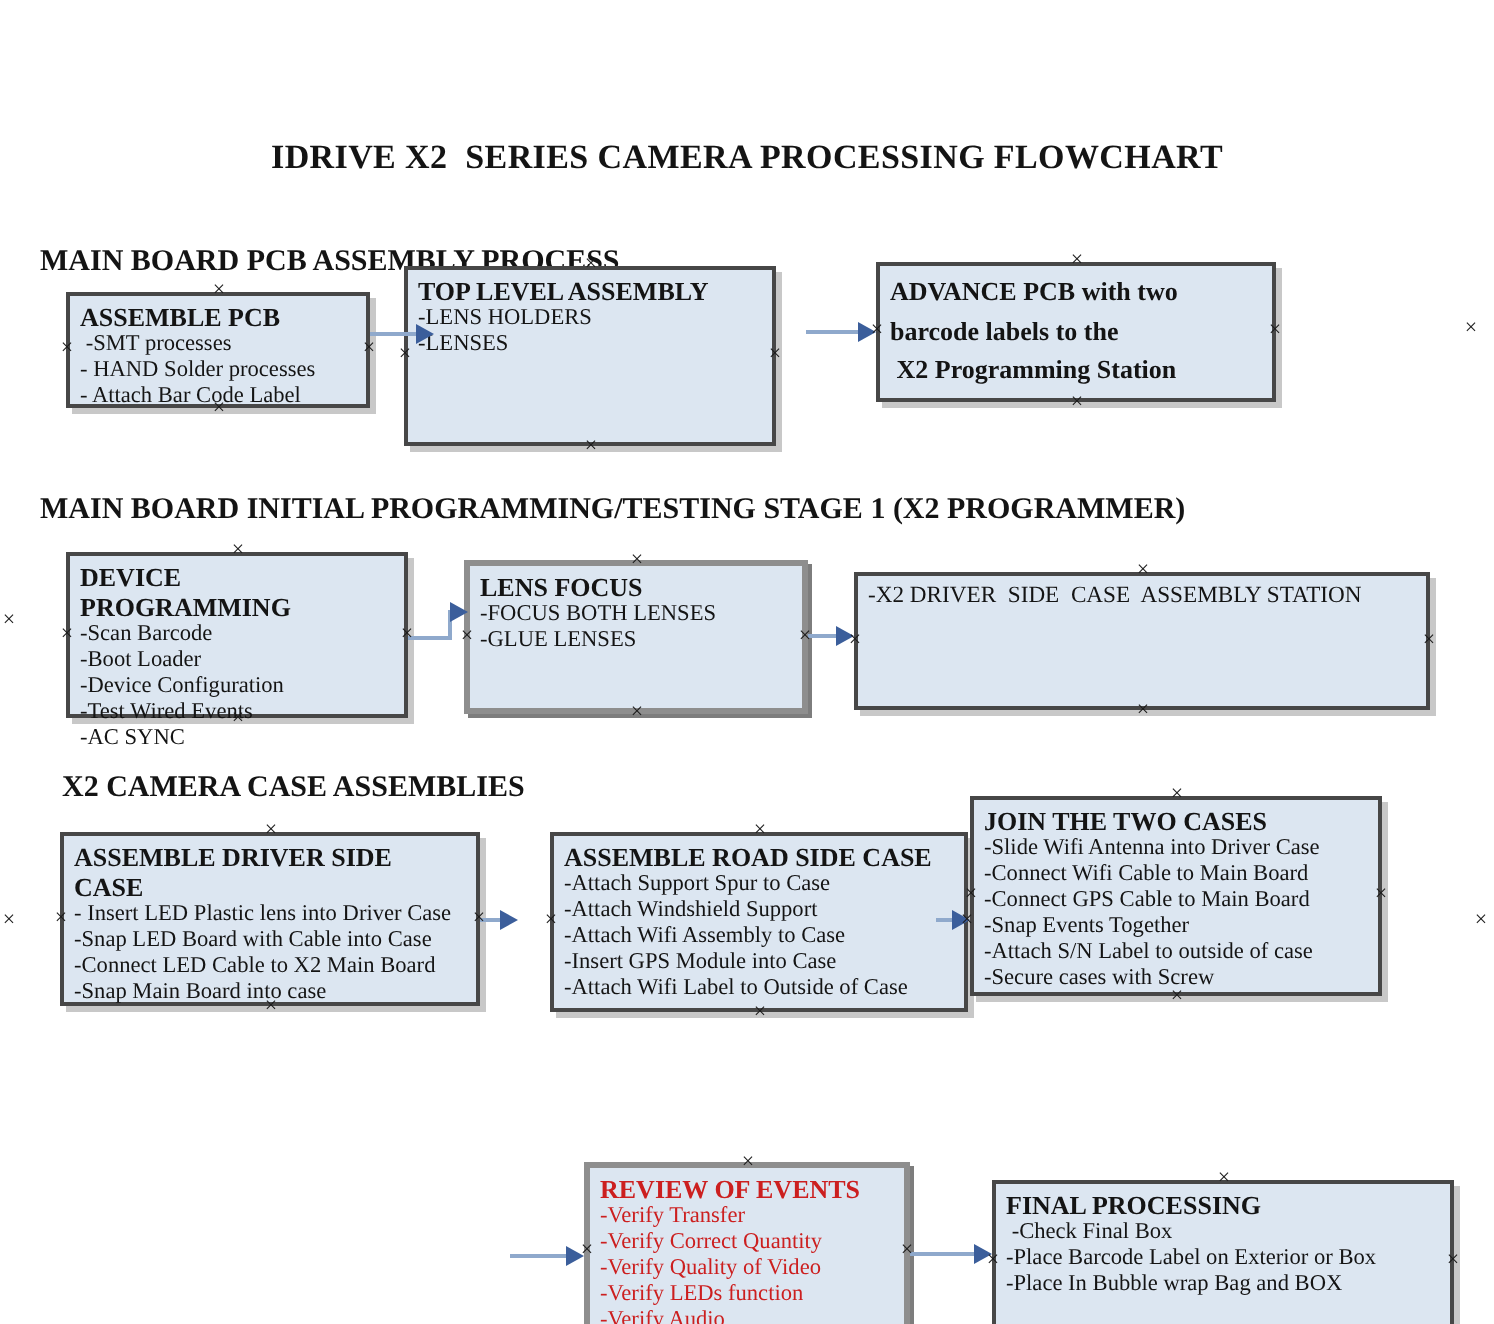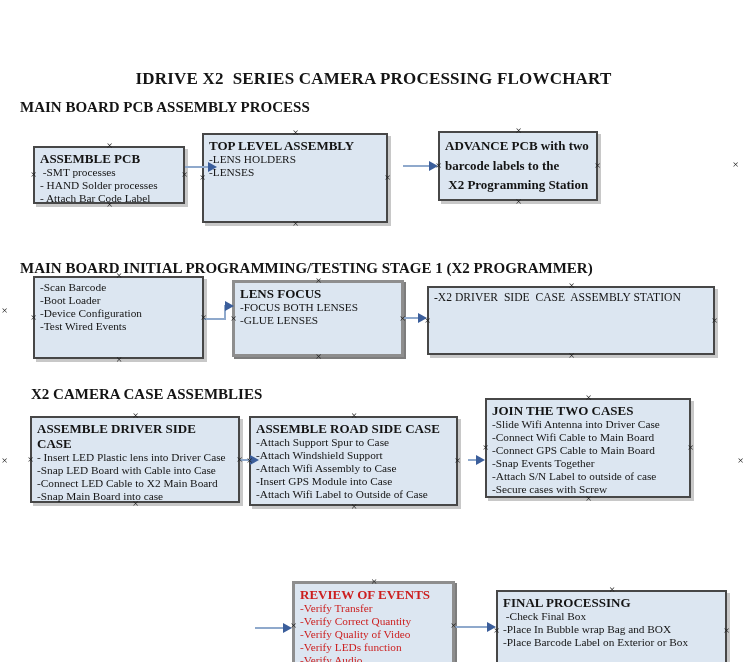--- a/index.html
+++ b/index.html
@@ -47,21 +47,21 @@
   .arrow line,.arrow polyline{stroke:var(--aline);stroke-width:2;fill:none;}
   .arrow polygon{fill:var(--ahead);}
 </style>
 </head>
 <body>
 
 <div id="canvas">
 
   <div class="title">IDRIVE X2  SERIES CAMERA PROCESSING FLOWCHART</div>
 
-  <div class="sec-h" style="left:20px;top:51px">MAIN BOARD PCB ASSEMBLY PROCESS</div>
+  <div class="sec-h" style="left:20px;top:75px">MAIN BOARD PCB ASSEMBLY PROCESS</div>
 
   <div class="box" style="left:33px;top:98px;width:152px;height:58px">
     <i class="h ht"></i>
       <i class="h hb"></i>
       <i class="h hl"></i>
       <i class="h hr"></i>
     <div class="bc">
       <div class="bt">ASSEMBLE PCB</div>
       <div class="bi"> -SMT processes</div>
       <div class="bi">- HAND Solder processes</div>
@@ -74,53 +74,55 @@
       <i class="h hb"></i>
       <i class="h hl"></i>
       <i class="h hr"></i>
     <div class="bc">
       <div class="bt">TOP LEVEL ASSEMBLY</div>
       <div class="bi">-LENS HOLDERS</div>
       <div class="bi">-LENSES</div>
     </div>
   </div>
 
-  <div class="box" style="left:438px;top:83px;width:160px;height:70px">
+  <div class="box" style="left:438px;top:83px;width:200px;height:70px">
     <i class="h ht"></i>
       <i class="h hb"></i>
       <i class="h hl"></i>
       <i class="h hr"></i>
     <div class="bc">
       <div class="bt multi">ADVANCE PCB with two
 barcode labels to the
  X2 Programming Station</div>
     </div>
   </div>
 
   <svg class="arrow" style="left:185px;top:113px" width="32" height="12">
     <line x1="0" y1="6" x2="24" y2="6"></line>
       <polygon points="23,1 32,6 23,11"></polygon>
   </svg>
   <svg class="arrow" style="left:403px;top:112px" width="35" height="12">
     <line x1="0" y1="6" x2="27" y2="6"></line>
       <polygon points="26,1 35,6 26,11"></polygon>
   </svg>
 
-  <div class="sec-h" style="left:20px;top:212px">MAIN BOARD INITIAL PROGRAMMING/TESTING STAGE 1 (X2 PROGRAMMER)</div>
+  <div class="sec-h" style="left:20px;top:199px">MAIN BOARD INITIAL PROGRAMMING/TESTING STAGE 1 (X2 PROGRAMMER)</div>
 
   <div class="box" style="left:33px;top:228px;width:171px;height:83px">
     <i class="h ht"></i>
       <i class="h hb"></i>
       <i class="h hl"></i>
       <i class="h hr"></i>
     <div class="bc">
+      <div class="bt">DEVICE PROGRAMMING</div>
       <div class="bi">-Scan Barcode</div>
       <div class="bi">-Boot Loader</div>
       <div class="bi">-Device Configuration</div>
       <div class="bi">-Test Wired Events</div>
+      <div class="bi">-AC SYNC</div>
     </div>
   </div>
 
   <div class="box gray-b" style="left:232px;top:232px;width:172px;height:77px">
     <i class="h ht"></i>
       <i class="h hb"></i>
       <i class="h hl"></i>
       <i class="h hr"></i>
     <div class="bc">
       <div class="bt">LENS FOCUS</div>
@@ -157,21 +159,21 @@
       <i class="h hr"></i>
     <div class="bc">
       <div class="bt">ASSEMBLE DRIVER SIDE CASE</div>
       <div class="bi">- Insert LED Plastic lens into Driver Case</div>
       <div class="bi">-Snap LED Board with Cable into Case</div>
       <div class="bi">-Connect LED Cable to X2 Main Board</div>
       <div class="bi">-Snap Main Board into case</div>
     </div>
   </div>
 
-  <div class="box" style="left:249px;top:368px;width:209px;height:90px">
+  <div class="box" style="left:275px;top:368px;width:209px;height:90px">
     <i class="h ht"></i>
       <i class="h hb"></i>
       <i class="h hl"></i>
       <i class="h hr"></i>
     <div class="bc">
       <div class="bt">ASSEMBLE ROAD SIDE CASE</div>
       <div class="bi">-Attach Support Spur to Case</div>
       <div class="bi">-Attach Windshield Support</div>
       <div class="bi">-Attach Wifi Assembly to Case</div>
       <div class="bi">-Insert GPS Module into Case</div>
@@ -224,22 +226,22 @@
   </div>
 
   <div class="box" style="left:496px;top:542px;width:231px;height:81px">
     <i class="h ht"></i>
       <i class="h hb"></i>
       <i class="h hl"></i>
       <i class="h hr"></i>
     <div class="bc">
       <div class="bt">FINAL PROCESSING</div>
       <div class="bi"> -Check Final Box</div>
+      <div class="bi">-Place Barcode Label on Exterior or Box</div>
       <div class="bi">-Place In Bubble wrap Bag and BOX</div>
-      <div class="bi">-Place Barcode Label on Exterior or Box</div>
     </div>
   </div>
 
   <svg class="arrow" style="left:255px;top:574px" width="37" height="12">
     <line x1="0" y1="6" x2="29" y2="6"></line>
       <polygon points="28,1 37,6 28,11"></polygon>
   </svg>
   <svg class="arrow" style="left:455px;top:573px" width="41" height="12">
     <line x1="0" y1="6" x2="33" y2="6"></line>
       <polygon points="32,1 41,6 32,11"></polygon>

